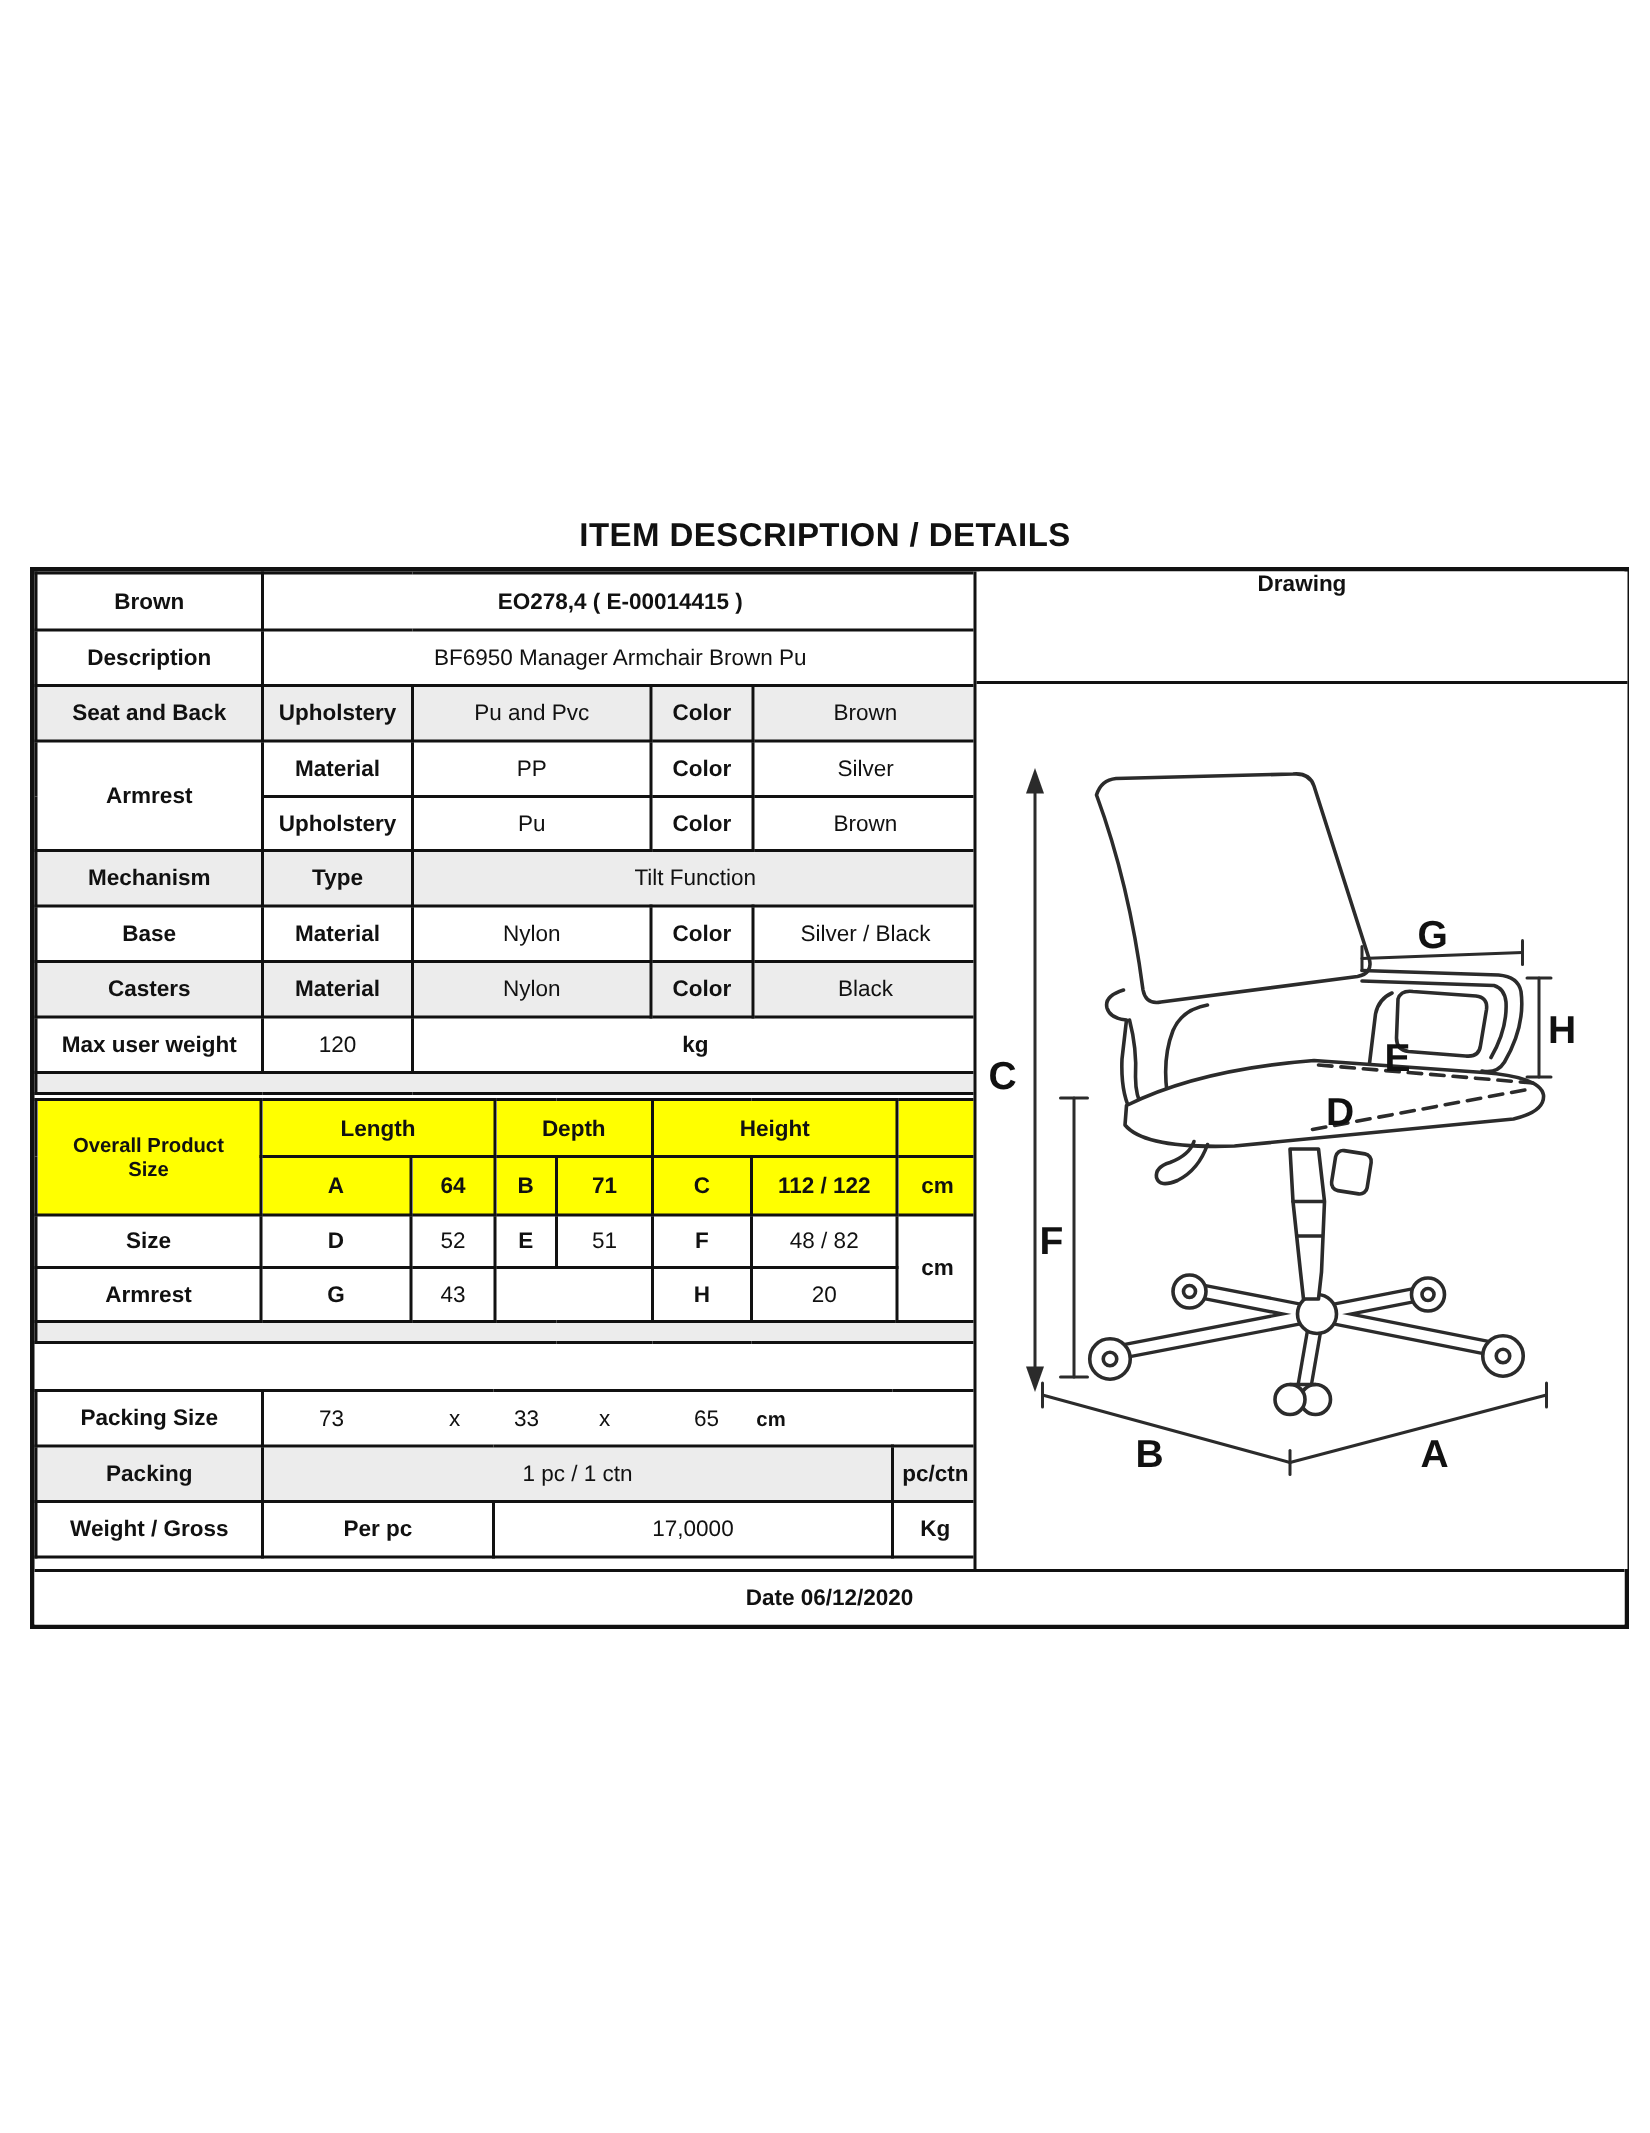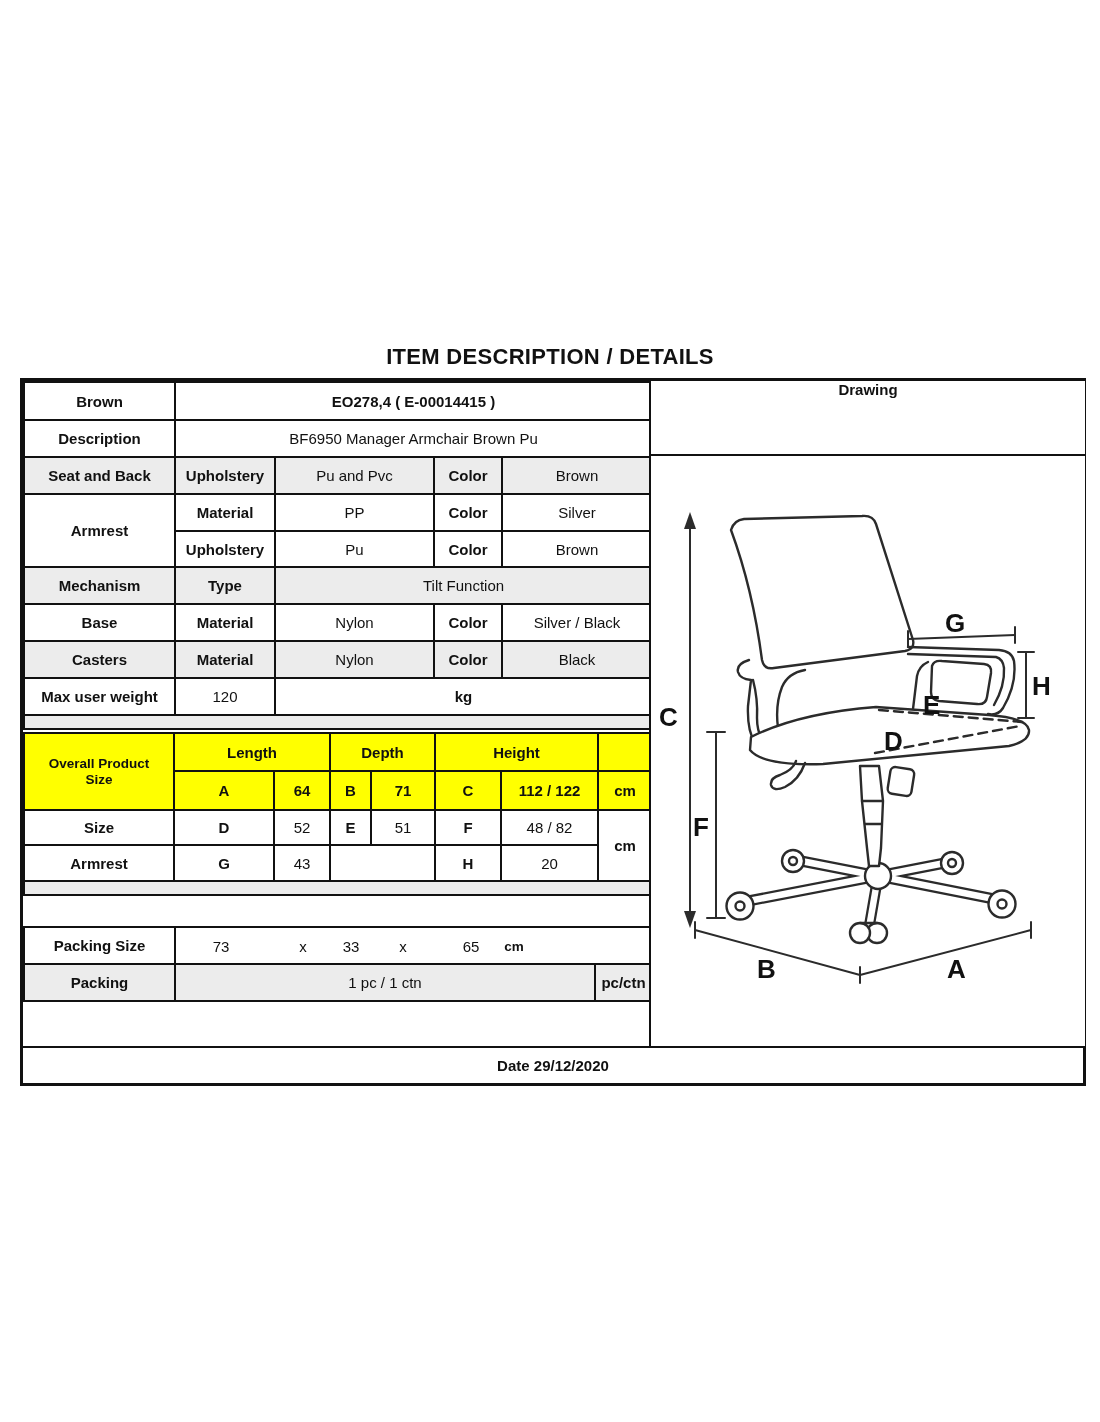--- a/index.html
+++ b/index.html
@@ -219,25 +219,31 @@
             <span style="left:295px">65</span>
             <span style="left:338px" class="pu">cm</span>
           </div>
         </td>
       </tr>
       <tr style="height:37px" class="gray">
         <td class="lbl">Packing</td>
         <td colspan="2">1 pc / 1 ctn</td>
         <td class="unit">pc/ctn</td>
       </tr>
+      <tr style="height:37px">
+        <td class="lbl">Weight / Gross</td>
+        <td class="bold">Per pc</td>
+        <td>17,0000</td>
+        <td class="unit">Kg</td>
+      </tr>
     </tbody>
       </table>
 
     <div class="daterow">
-      <span>Date 29/12/2020</span>
+      <span>Date 06/12/2020</span>
     </div>
 
     <div class="drawing-panel">
       <div class="drawing-header">
         <span>Drawing</span>
       </div>
       <svg class="chair" width="434" height="590" viewBox="0 0 434 590" xmlns="http://www.w3.org/2000/svg">
 
         <path class="fw" d="M 80 74 Q 83 64 93 63 L 211 60 Q 222 59 225 68 L 262 184 Q 264 193 254 195 L 123 212 Q 113 214 111 204 C 105 158 94 112 80 74 Z"></path>
 

